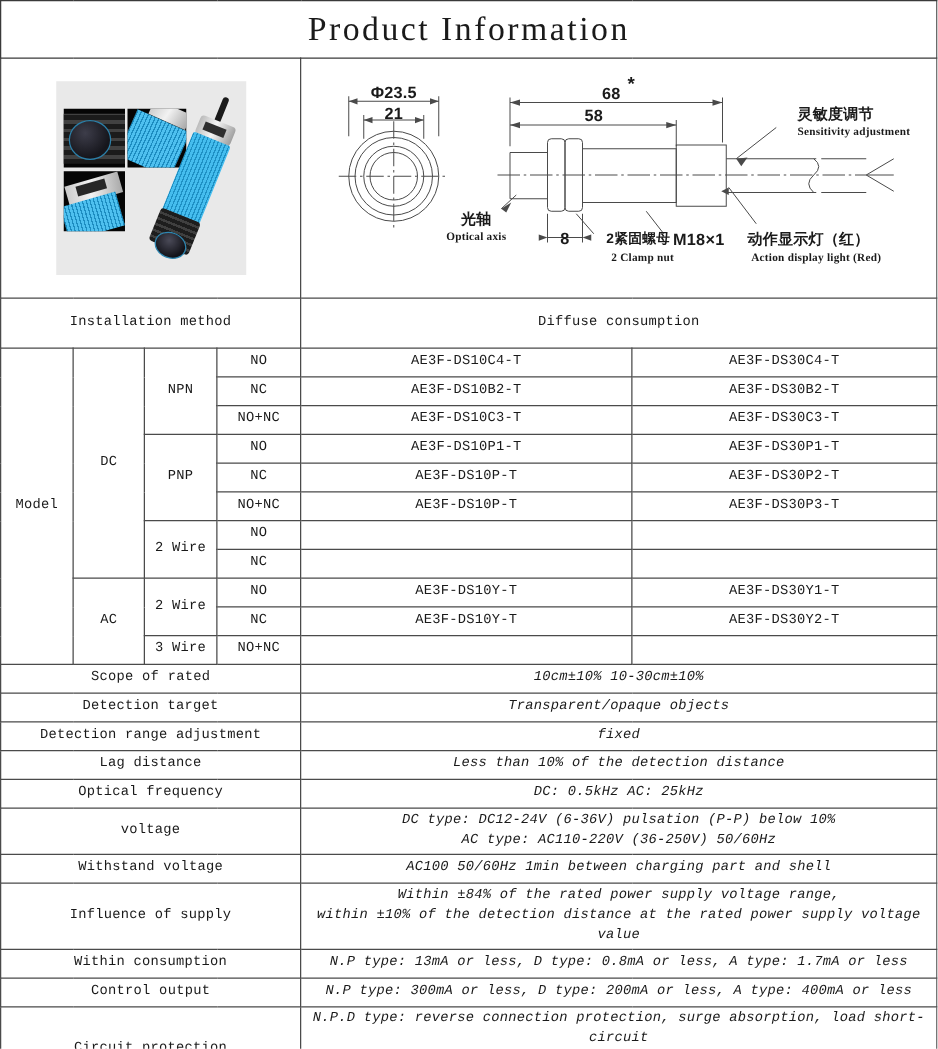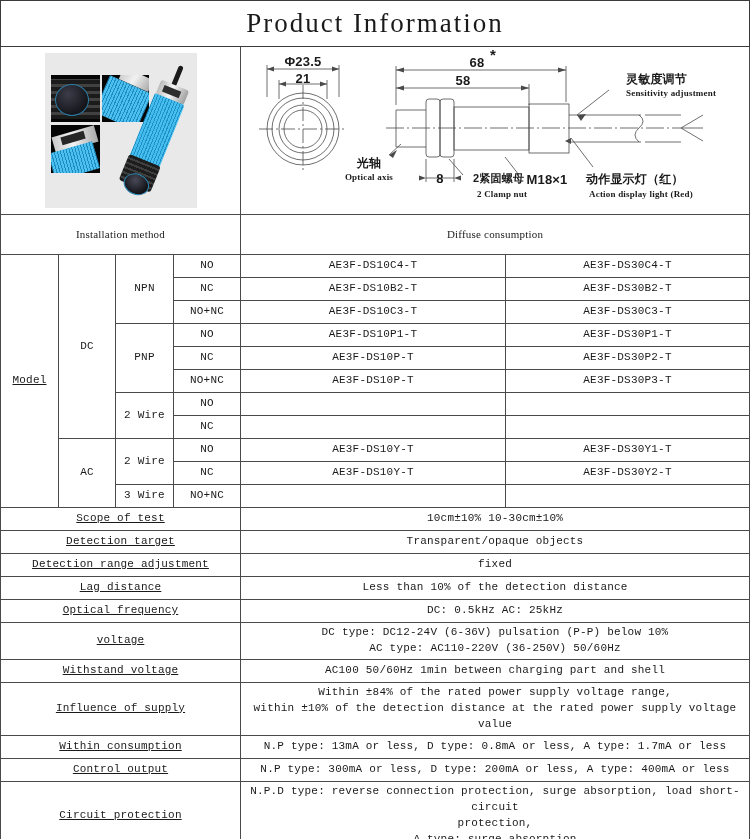--- a/index.html
+++ b/index.html
@@ -138,39 +138,39 @@
   .ms-lens {
     position: absolute; left: 5px; top: 100px;
     width: 24px; height: 19px;
     border-radius: 50%;
     background: radial-gradient(circle at 40% 32%, #4a4a58 0%, #121218 70%);
     border: 1px solid #2e86b0;
   }
 
   
   .draw-cell {
-    padding: 0 !important;
+    padding: 12px !important;
     height: 167px;
   }
   .draw-wrap { width: 100%; height: 167px; position: relative; }
   .draw-wrap svg { display: block; }
 
   
-  .lbl { font-size: 11.5px; text-decoration: underline; }
-  .hdr-install { height: 35px; font-size: 12.5px; font-family: Liberation Serif, serif; }
+  .lbl { font-size: 11.5px; }
+  .hdr-install { height: 35px; font-size: 12.5px; }
   .model-col  { width: 58px; }
   .acdc-col   { width: 57px; }
   .type-col   { width: 58px; }
   .nonc-col   { width: 67px; }
   .mdl-val-col{ width: 265px; }
 
   .r-sm { height: 18px; }
   .r-md { height: 20px; }
 
-  .multi { line-height: 1.55; }
+  .multi { line-height: 1.55; font-style: italic; }
 </style>
 </head>
 <body>
 
 <div class="sheet">
 <table class="spec">
   <colgroup>
     <col class="model-col">
         <col class="acdc-col">
         <col class="type-col">
@@ -387,21 +387,21 @@
         <tr>
           <td rowspan="1">3 Wire</td>
           <td class="r-sm">NO+NC</td>
           <td></td>
           <td></td>
         </tr>
       </tbody>
 
     <tbody id="spec-body">
         <tr>
-          <td colspan="4" class="lbl r-sm">Scope of test</td>
+          <td colspan="4" class="lbl r-sm">Scope of rated</td>
           <td colspan="2" class="multi">
             <div>10cm±10%  10-30cm±10%</div>
           </td>
         </tr>
         <tr>
           <td colspan="4" class="lbl r-sm">Detection target</td>
           <td colspan="2" class="multi">
             <div>Transparent/opaque objects</div>
           </td>
         </tr>

